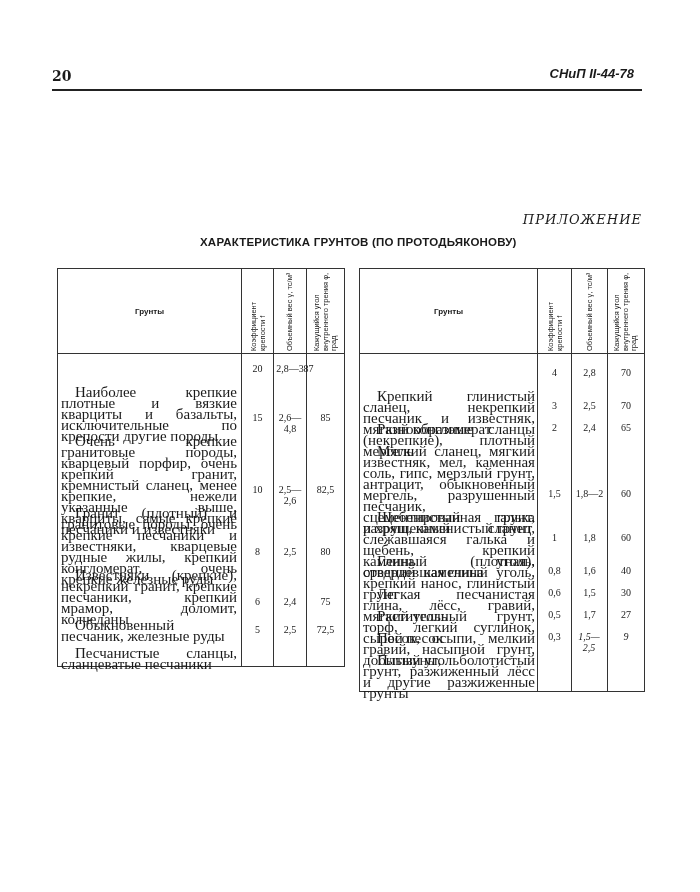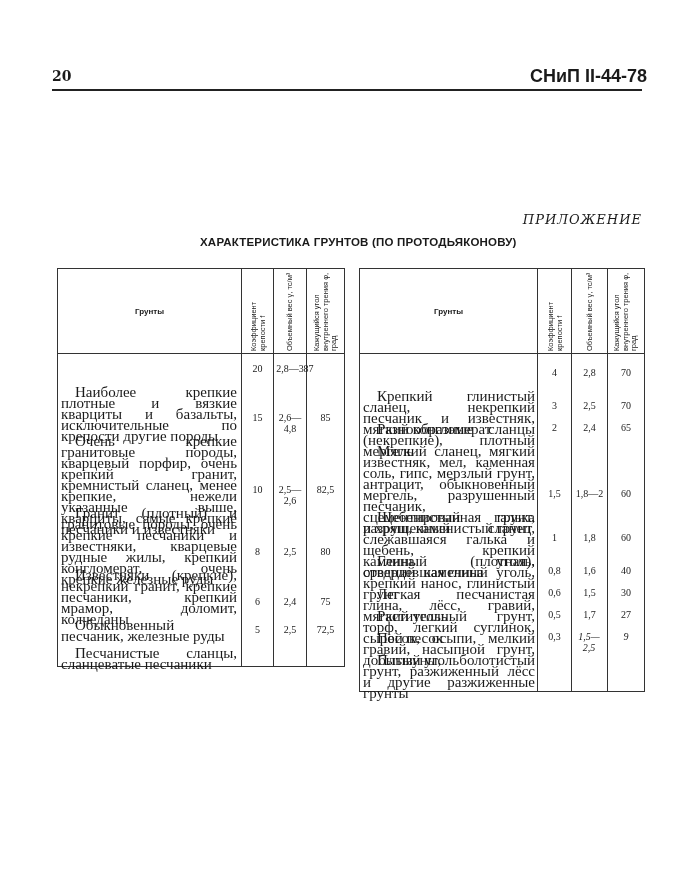--- a/index.html
+++ b/index.html
@@ -1,19 +1,19 @@
 <!DOCTYPE html>
 <html><head>
 <meta charset="utf-8">
 <style>
   html, body { margin:0; padding:0; }
   body { width:700px; height:892px; background:#ffffff; position:relative; overflow:hidden;
          font-family:"DejaVu Serif", "Liberation Serif", serif; color:#1a1a1a; }
   .page-num { position:absolute; left:52px; top:68px; font-size:14px; font-weight:bold; }
-  .doc-code { position:absolute; right:53px; top:66px; font-size:18px; font-weight:bold; font-family:"Liberation Sans", sans-serif; }
+  .doc-code { position:absolute; right:66px; top:66px; font-size:13px; font-weight:bold; font-family:"Liberation Sans", sans-serif;font-style:italic; }
   .header-rule { position:absolute; left:52px; right:58px; top:89px; border-top:2px solid #222; }
   .appendix { position:absolute; right:58px; top:212px; font-size:13px; font-style:italic; letter-spacing:1px; }
   .title { position:absolute; left:200px; top:236px; font-size:11.5px; font-weight:bold; font-family:"Liberation Sans", sans-serif; letter-spacing:0.2px; }
   .tbl { position:absolute; border-top:1.5px solid #333; border-bottom:1.5px solid #333; border-left:1px solid #333; border-right:1px solid #333; }
   .tbl-left { left:57px; top:268px; width:286px; height:397px; }
   .tbl-right { left:359px; top:268px; width:284px; height:422px; }
   .vline { position:absolute; top:0; bottom:0; border-left:1px solid #333; }
   .hdr-sep { position:absolute; left:0; right:0; top:84px; border-top:1px solid #333; }
   .hdr-main { position:absolute; top:0; height:84px; display:flex; align-items:center; justify-content:center; font-size:8px; font-family:"Liberation Sans", sans-serif;font-weight:bold; }
   .hdr-rot { position:absolute; top:0; height:84px; overflow:hidden; }

